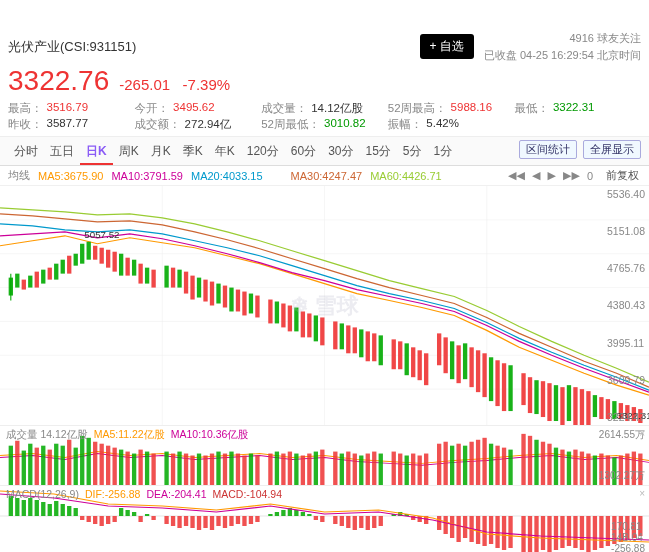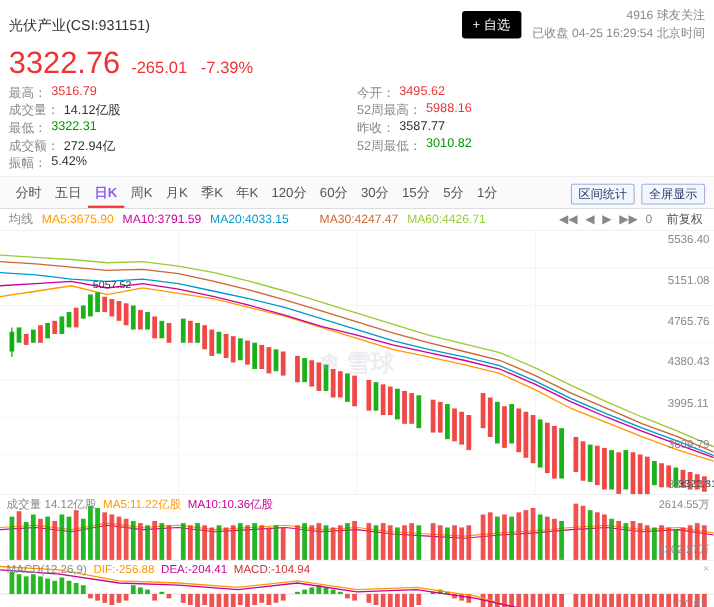--- a/index.html
+++ b/index.html
@@ -10,20 +10,21 @@
       font-family: "Microsoft YaHei", "SimHei", sans-serif;
       font-size: 12px;
       color: #333;
       overflow: hidden;
     }
 
     
     .header {
       padding: 6px 8px 4px 8px;
       border-bottom: 1px solid #eee;
+      margin-top: 24px;
     }
     .header-top {
       display: flex;
       align-items: center;
       justify-content: space-between;
     }
     .stock-title {
       font-size: 13px;
       color: #333;
       font-weight: normal;
@@ -58,38 +59,38 @@
       color: #e33;
     }
     .price-change {
       font-size: 15px;
       color: #e33;
     }
 
     
     .stats-grid {
       display: grid;
-      grid-template-columns: repeat(2, 1fr);
+      grid-template-columns: repeat(5, 1fr);
       gap: 1px 0;
       margin-top: 4px;
       font-size: 11.5px;
     }
     .stat-item {
       display: flex;
       gap: 4px;
     }
     .stat-label { color: #888; }
     .stat-value { color: #333; }
     .stat-value.red { color: #e33; }
     .stat-value.green { color: #090; }
 
     
     .tab-bar {
       display: flex;
-      align-items: center;
+      align-items: flex-start;
       border-bottom: 1px solid #ddd;
       padding: 3px 8px 0 8px;
       gap: 0;
       background: #fafafa;
     }
     .tab-item {
       padding: 3px 6px;
       font-size: 12px;
       color: #555;
       cursor: pointer;

